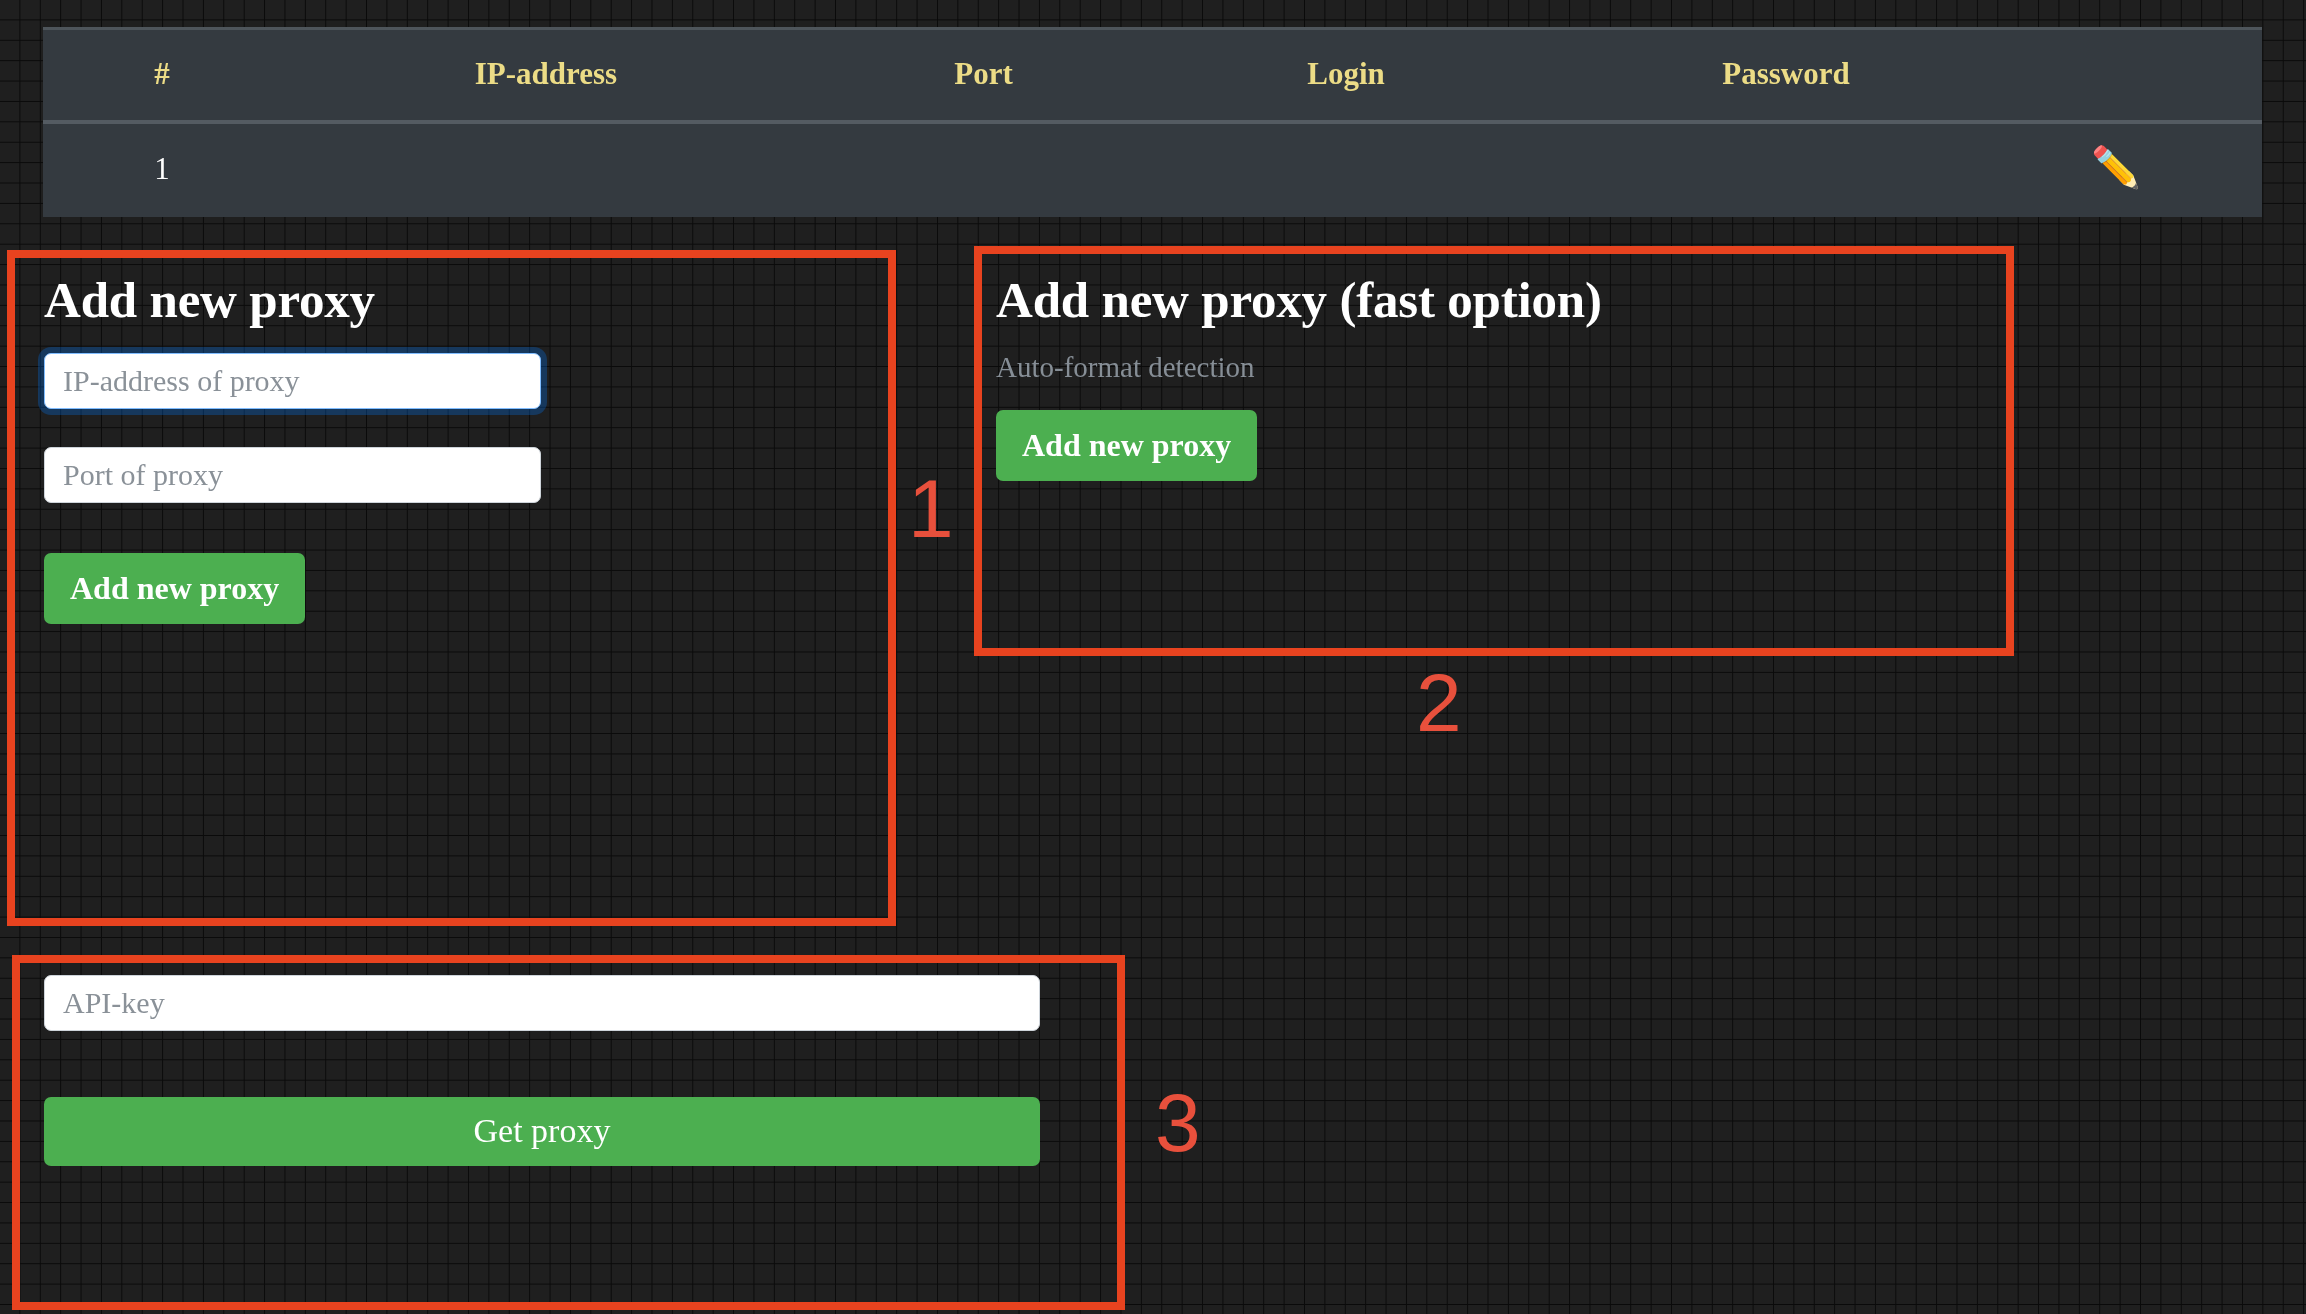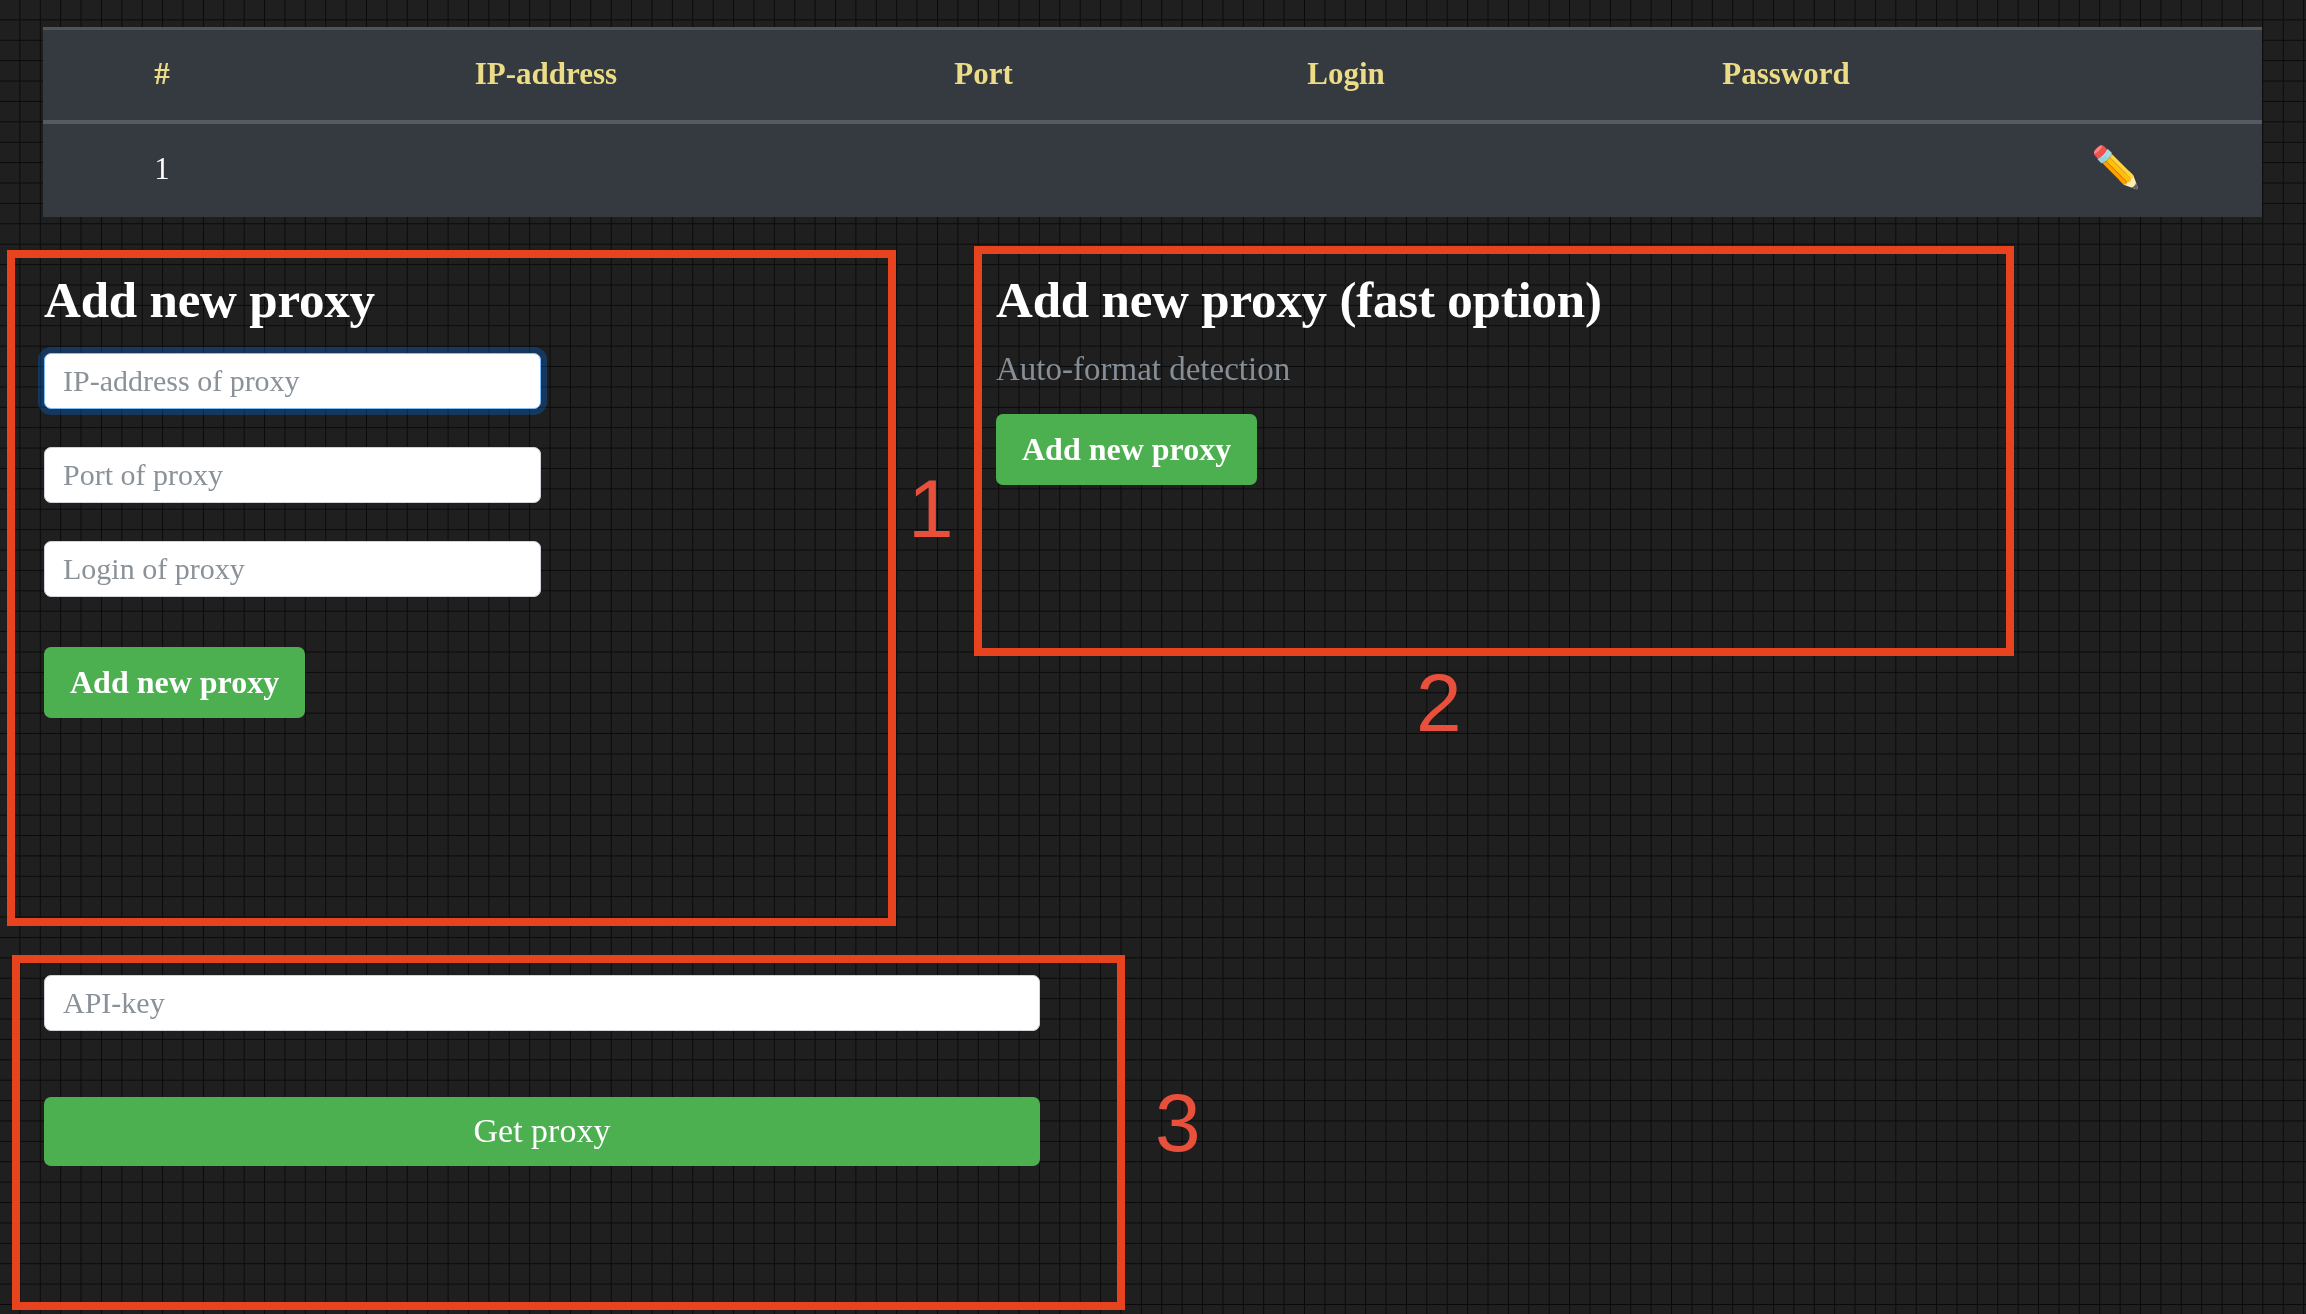--- a/index.html
+++ b/index.html
@@ -141,21 +141,21 @@
     width: 996px;
     text-align: center;
     font-weight: normal;
     font-size: 34px;
     padding: 14px 0;
     margin-top: 66px;
   }
 
   .help-text {
     color: #868e96;
-    font-size: 33px;
+    font-size: 29px;
     margin: 22px 0 18px 0;
     line-height: 1;
   }
 </style>
 </head>
 <body>
 
 <table class="proxy-table">
   <thead>
     <tr>
@@ -181,21 +181,20 @@
   </tbody>
 </table>
 
 <div class="panel" id="panel-manual">
   <h2 class="panel-title">Add new proxy</h2>
 
   <input class="text-input input-manual focused" type="text" placeholder="IP-address of proxy" value="" style="">
 
   <input class="text-input input-manual" type="text" placeholder="Port of proxy" style="">
 
-  <input class="text-input input-manual" type="text" placeholder="Login of proxy" style="">
 
 
   <button class="btn" id="btn-add-manual">Add new proxy</button>
 </div>
 
 <div class="panel" id="panel-fast">
   <h2 class="panel-title">Add new proxy (fast option)</h2>
 
 
   <div class="help-text">Auto-format detection</div>

